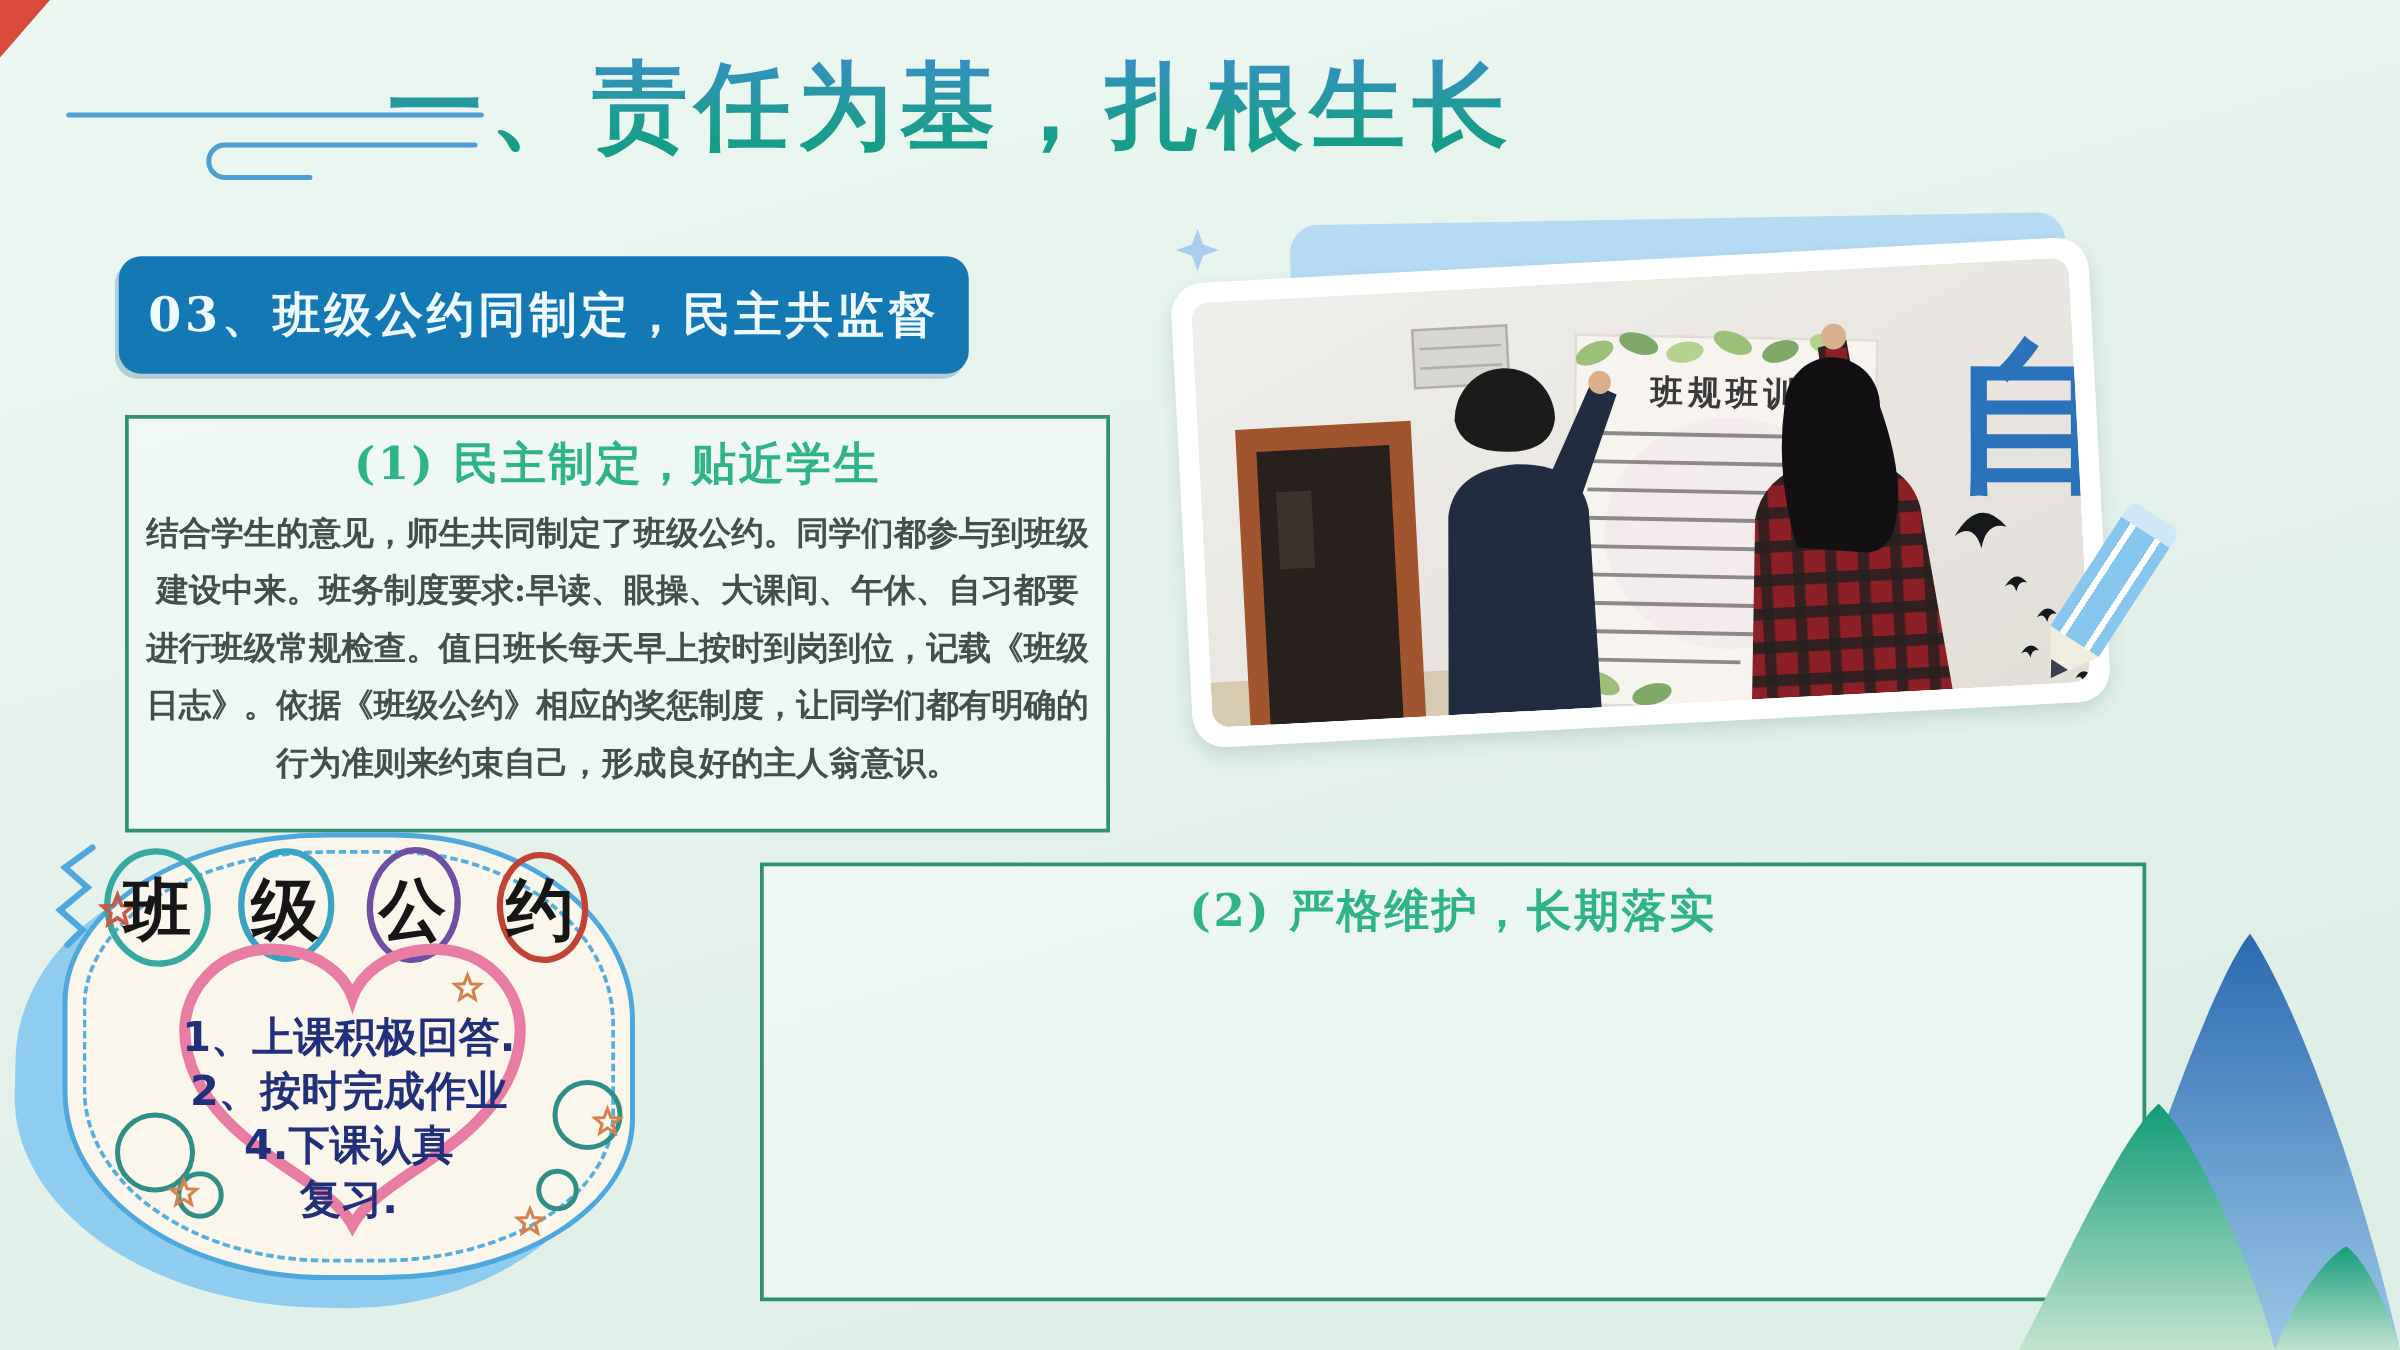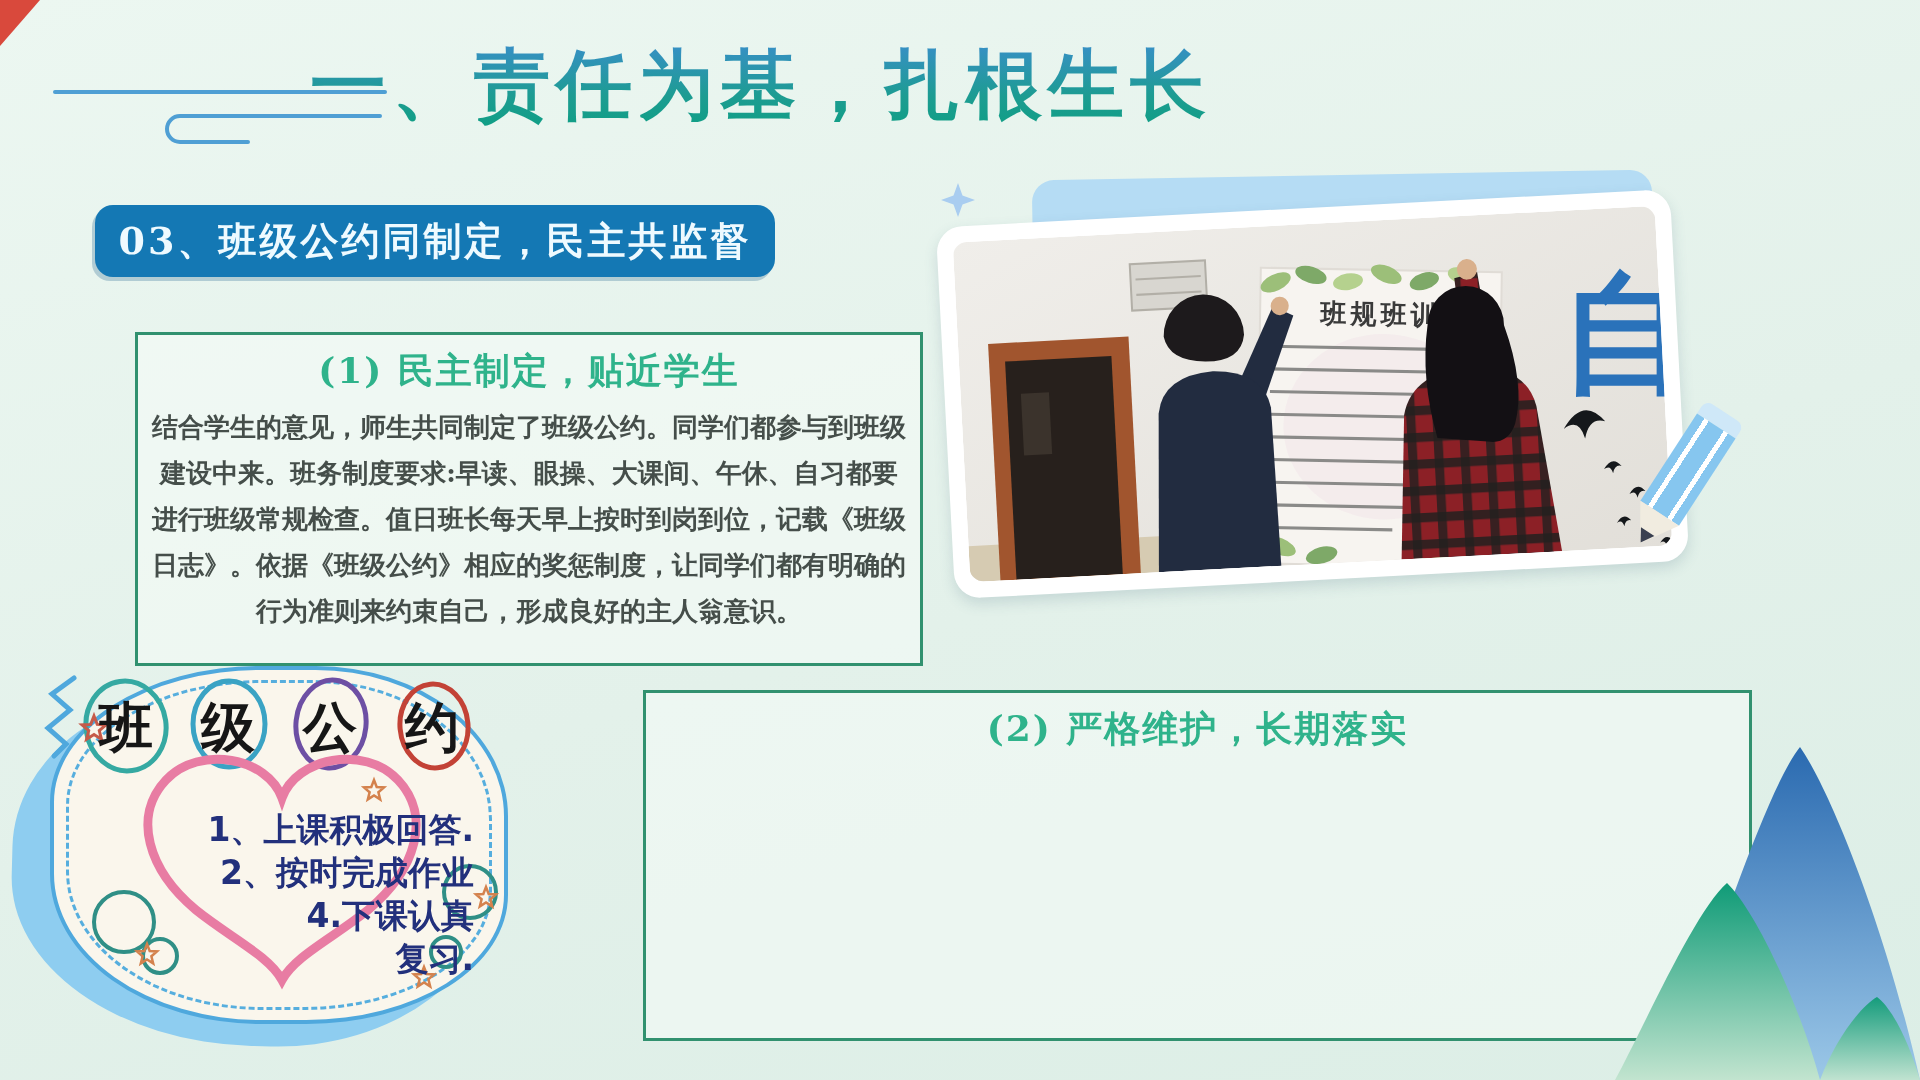--- a/index.html
+++ b/index.html
@@ -19,28 +19,28 @@
   
   .slide-title{
     left:310px;top:30px;width:980px;height:110px;line-height:110px;text-align:left;
     font-size:76px;font-weight:700;letter-spacing:6px;color:#128f7e;
     background:linear-gradient(180deg,#3a8ecb 8%,#1d9c92 60%,#0d9f82 95%);
     -webkit-background-clip:text;background-clip:text;-webkit-text-fill-color:transparent;
   }
 
   
   .section-badge{
-    left:95px;top:205px;width:680px;height:72px;background:#1478b4;border-radius:18px;
+    left:95px;top:205px;width:680px;height:94px;background:#1478b4;border-radius:18px;
     display:flex;align-items:center;justify-content:center;
     box-shadow:-3px 4px 0 rgba(12,84,130,.25);
   }
   .section-badge span{color:#eefaff;font-size:38px;font-weight:700;letter-spacing:3px;}
 
   
-  .rules-box{border:3px solid #31916f;background:rgba(245,251,248,.55);margin-left:35px;}
+  .rules-box{border:3px solid #31916f;background:rgba(245,251,248,.55);}
   .rules-box-1{left:100px;top:332px;width:782px;height:328px;}
   .rules-box-2{left:608px;top:690px;width:1103px;height:345px;}
   .rules-heading{margin-top:12px;text-align:center;font-size:36px;font-weight:700;color:#2fb38b;letter-spacing:2px;}
   .rules-body{margin:8px 10px 0 10px;text-align:center;color:#454e4a;font-weight:600;}
   .rules-box-1 .rules-body{font-size:26px;line-height:46px;}
   .rules-box-2 .rules-body{font-size:29px;line-height:47px;}
 
   
   .photo-card{left:930px;top:160px;width:790px;height:440px;}
   .photo-backdrop{left:105px;top:15px;width:620px;height:380px;background:#b5dcf4;border-radius:22px;transform:rotate(-1deg);}
@@ -59,21 +59,21 @@
 
   
   .speech-bubble{left:0;top:640px;width:520px;height:440px;}
   .bubble-base{left:12px;top:48px;width:488px;height:358px;background:#8ecdf0;
     border-radius:44% 46% 46% 50% / 46% 48% 50% 46%;transform:rotate(1.5deg);}
   .bubble-paper{left:50px;top:26px;width:450px;height:350px;background:#faf6ec;border:4px solid #4fa8dd;
     border-radius:46% 42% 44% 46% / 38% 42% 36% 42%;}
   .bubble-dashed{position:absolute;left:12px;top:10px;right:12px;bottom:10px;border:3px dashed #56aede;border-radius:inherit;}
   .bubble-chars{position:absolute;left:45px;top:22px;width:360px;display:flex;justify-content:space-between;z-index:3;}
   .bubble-chars span{font-family:"DejaVu Sans","Liberation Sans",sans-serif;font-size:54px;font-weight:700;color:#161616;}
-  .bubble-rules{position:absolute;left:30px;right:30px;top:138px;z-index:3;text-align:right;
+  .bubble-rules{position:absolute;left:30px;right:30px;top:138px;z-index:3;text-align:center;
     font-family:"DejaVu Sans","Liberation Sans",sans-serif;font-size:33px;font-weight:700;color:#22307c;line-height:43px;}
   .bubble-deco{position:absolute;left:0;top:0;z-index:2;}
   .bubble-zigzag{left:40px;top:30px;z-index:4;}
 
   
   .mountains{left:1615px;top:735px;}
 </style>
 </head>
 <body>
 

